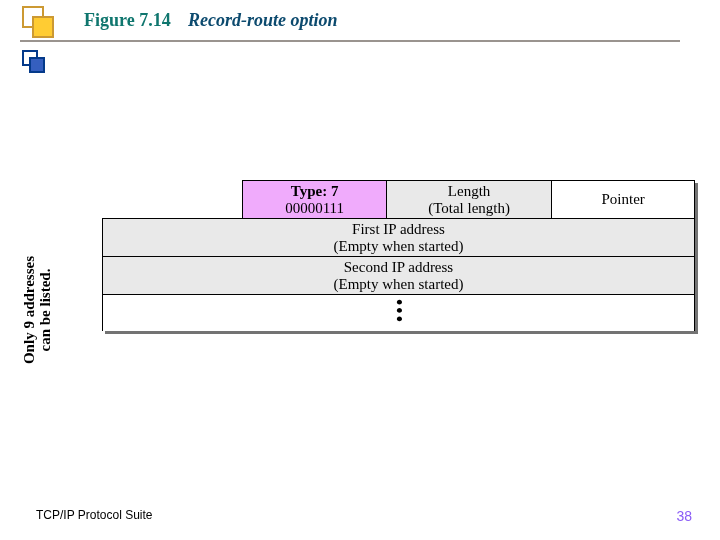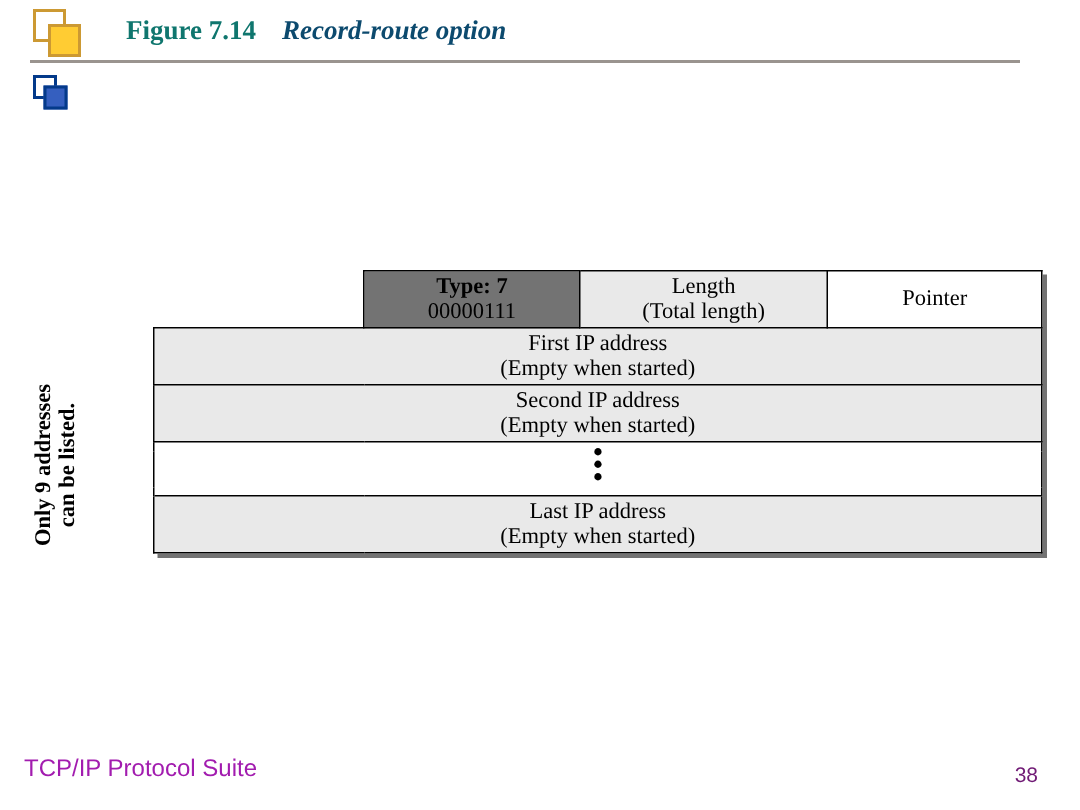--- a/index.html
+++ b/index.html
@@ -14,38 +14,38 @@
   .fig-label { position: absolute; left: 84px; top: 10px; font-size: 18px; font-weight: bold; color: #0f766e; }
   .fig-title { position: absolute; left: 188px; top: 10px; font-size: 18px; font-style: italic; font-weight: bold; color: #0c4a6e; }
 
   
   .hrule { position: absolute; left: 20px; top: 40px; width: 660px; height: 2px; background: #9a948f; }
   .mini-icon { position: absolute; left: 22px; top: 50px; width: 26px; height: 26px; }
   .mini-icon .msq-a { position: absolute; left: 0; top: 0; width: 16px; height: 16px; background: #fff; border: 2px solid #043a8a; }
   .mini-icon .msq-b { position: absolute; left: 7px; top: 7px; width: 16px; height: 16px; background: #355fbf; border: 2px solid #043a8a; }
 
   
-  .footer-left { position: absolute; left: 16px; bottom: 18px; font-family: Arial, Helvetica, sans-serif; font-size: 16px; color: #a21caf; }
-  .footer-right { position: absolute; right: 28px; bottom: 16px; font-family: Arial, Helvetica, sans-serif; font-size: 14px; color: #701a75; }
+  .footer-left { position: absolute; left: 36px; bottom: 18px; font-family: Arial, Helvetica, sans-serif; font-size: 12px; color: #000000; }
+  .footer-right { position: absolute; right: 28px; bottom: 16px; font-family: Arial, Helvetica, sans-serif; font-size: 14px; color: #8b5cf6; }
 
   
   .diagram { position: absolute; left: 40px; top: 180px; width: 655px; }
 
   .rotated { position: absolute; left: -16px; top: 30px; width: 150px; transform: rotate(-90deg); transform-origin: left top; font-size: 15px; font-weight: bold; text-align: center; line-height: 1.05; }
   .rotated .l1 { display: block; }
   .rotated .l2 { display: block; }
   
   .rot-wrap { position: absolute; left: -2px; top: 175px; }
 
   .tbl { position: absolute; left: 62px; top: 0; width: 593px; border-collapse: collapse; box-shadow: 3px 3px 0 rgba(0,0,0,0.55); background: #fff; }
   .tbl td { border: 1px solid #000; text-align: center; vertical-align: middle; padding: 2px 4px; line-height: 1.1; font-size: 15px; }
 
   .empty-lead { border: none !important; background: transparent; }
   .hdr-row td { height: 36px; }
-  .type-cell { background: #737373; font-weight: bold; width: 148px; }
+  .type-cell { background: #f0abfc; font-weight: bold; width: 148px; }
   .len-cell  { background: #e9e9e9; width: 172px; }
   .ptr-cell  { background: #fff;   width: 148px; }
 
   .addr-row td { height: 36px; background: #e9e9e9; }
   .gap-row  td { height: 6px; border-left: 1px solid #000; border-right: 1px solid #000; border-top: none; border-bottom: none; background: #fff; padding: 0; }
   .dots-row td { height: 24px; background: #fff; font-weight: bold; letter-spacing: 2px; border-top: none; border-bottom: none; }
   .dots-row td span { display:inline-block; transform: rotate(90deg); font-size: 18px; line-height: 0.5; }
 
   .sub { display:block; font-weight: normal; }
 </style>
@@ -111,26 +111,20 @@
       <tr class="gap-row">
             <td colspan="4"></td>
           </tr>
       <tr class="dots-row">
         <td colspan="4"><span>•••</span></td>
       </tr>
       <tr class="gap-row">
             <td colspan="4"></td>
           </tr>
 
-      <tr class="addr-row">
-        <td colspan="4">
-          <span>Last IP address</span>
-          <span class="sub">(Empty when started)</span>
-        </td>
-      </tr>
     </tbody>
       </table>
 
   </div>
 
   <div class="footer-left">TCP/IP Protocol Suite</div>
   <div class="footer-right">38</div>
 
 </div>
 

